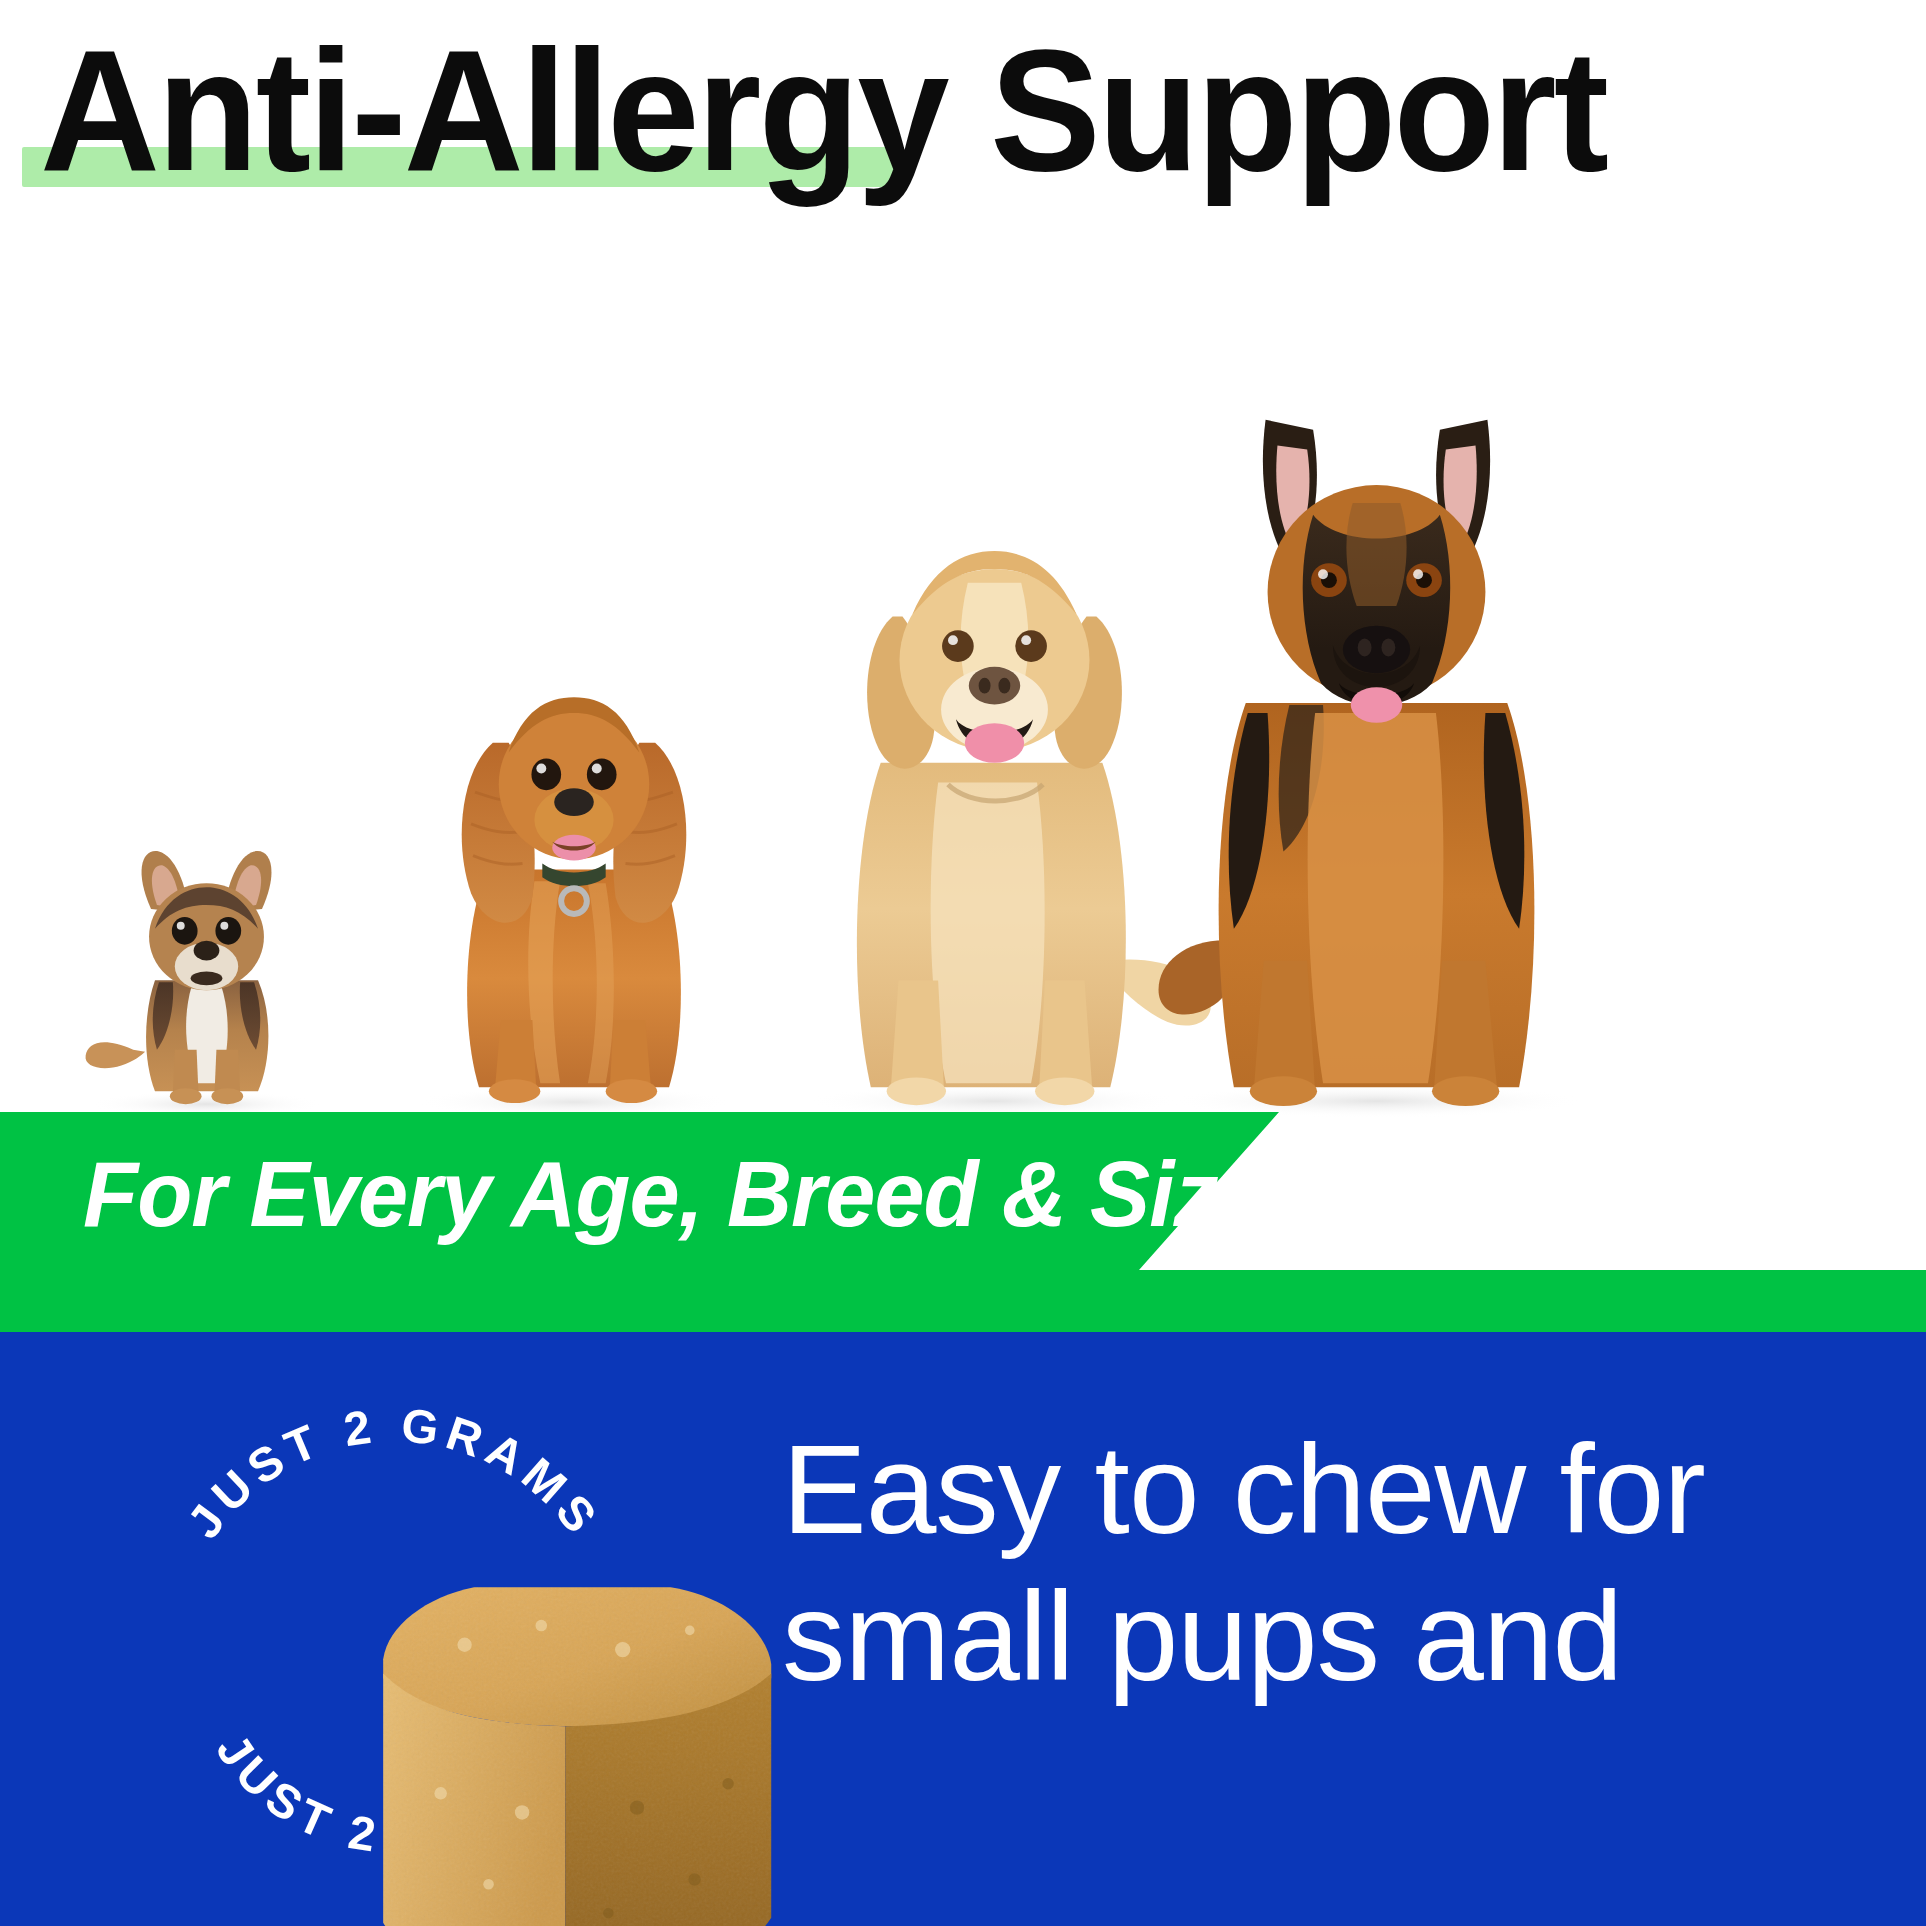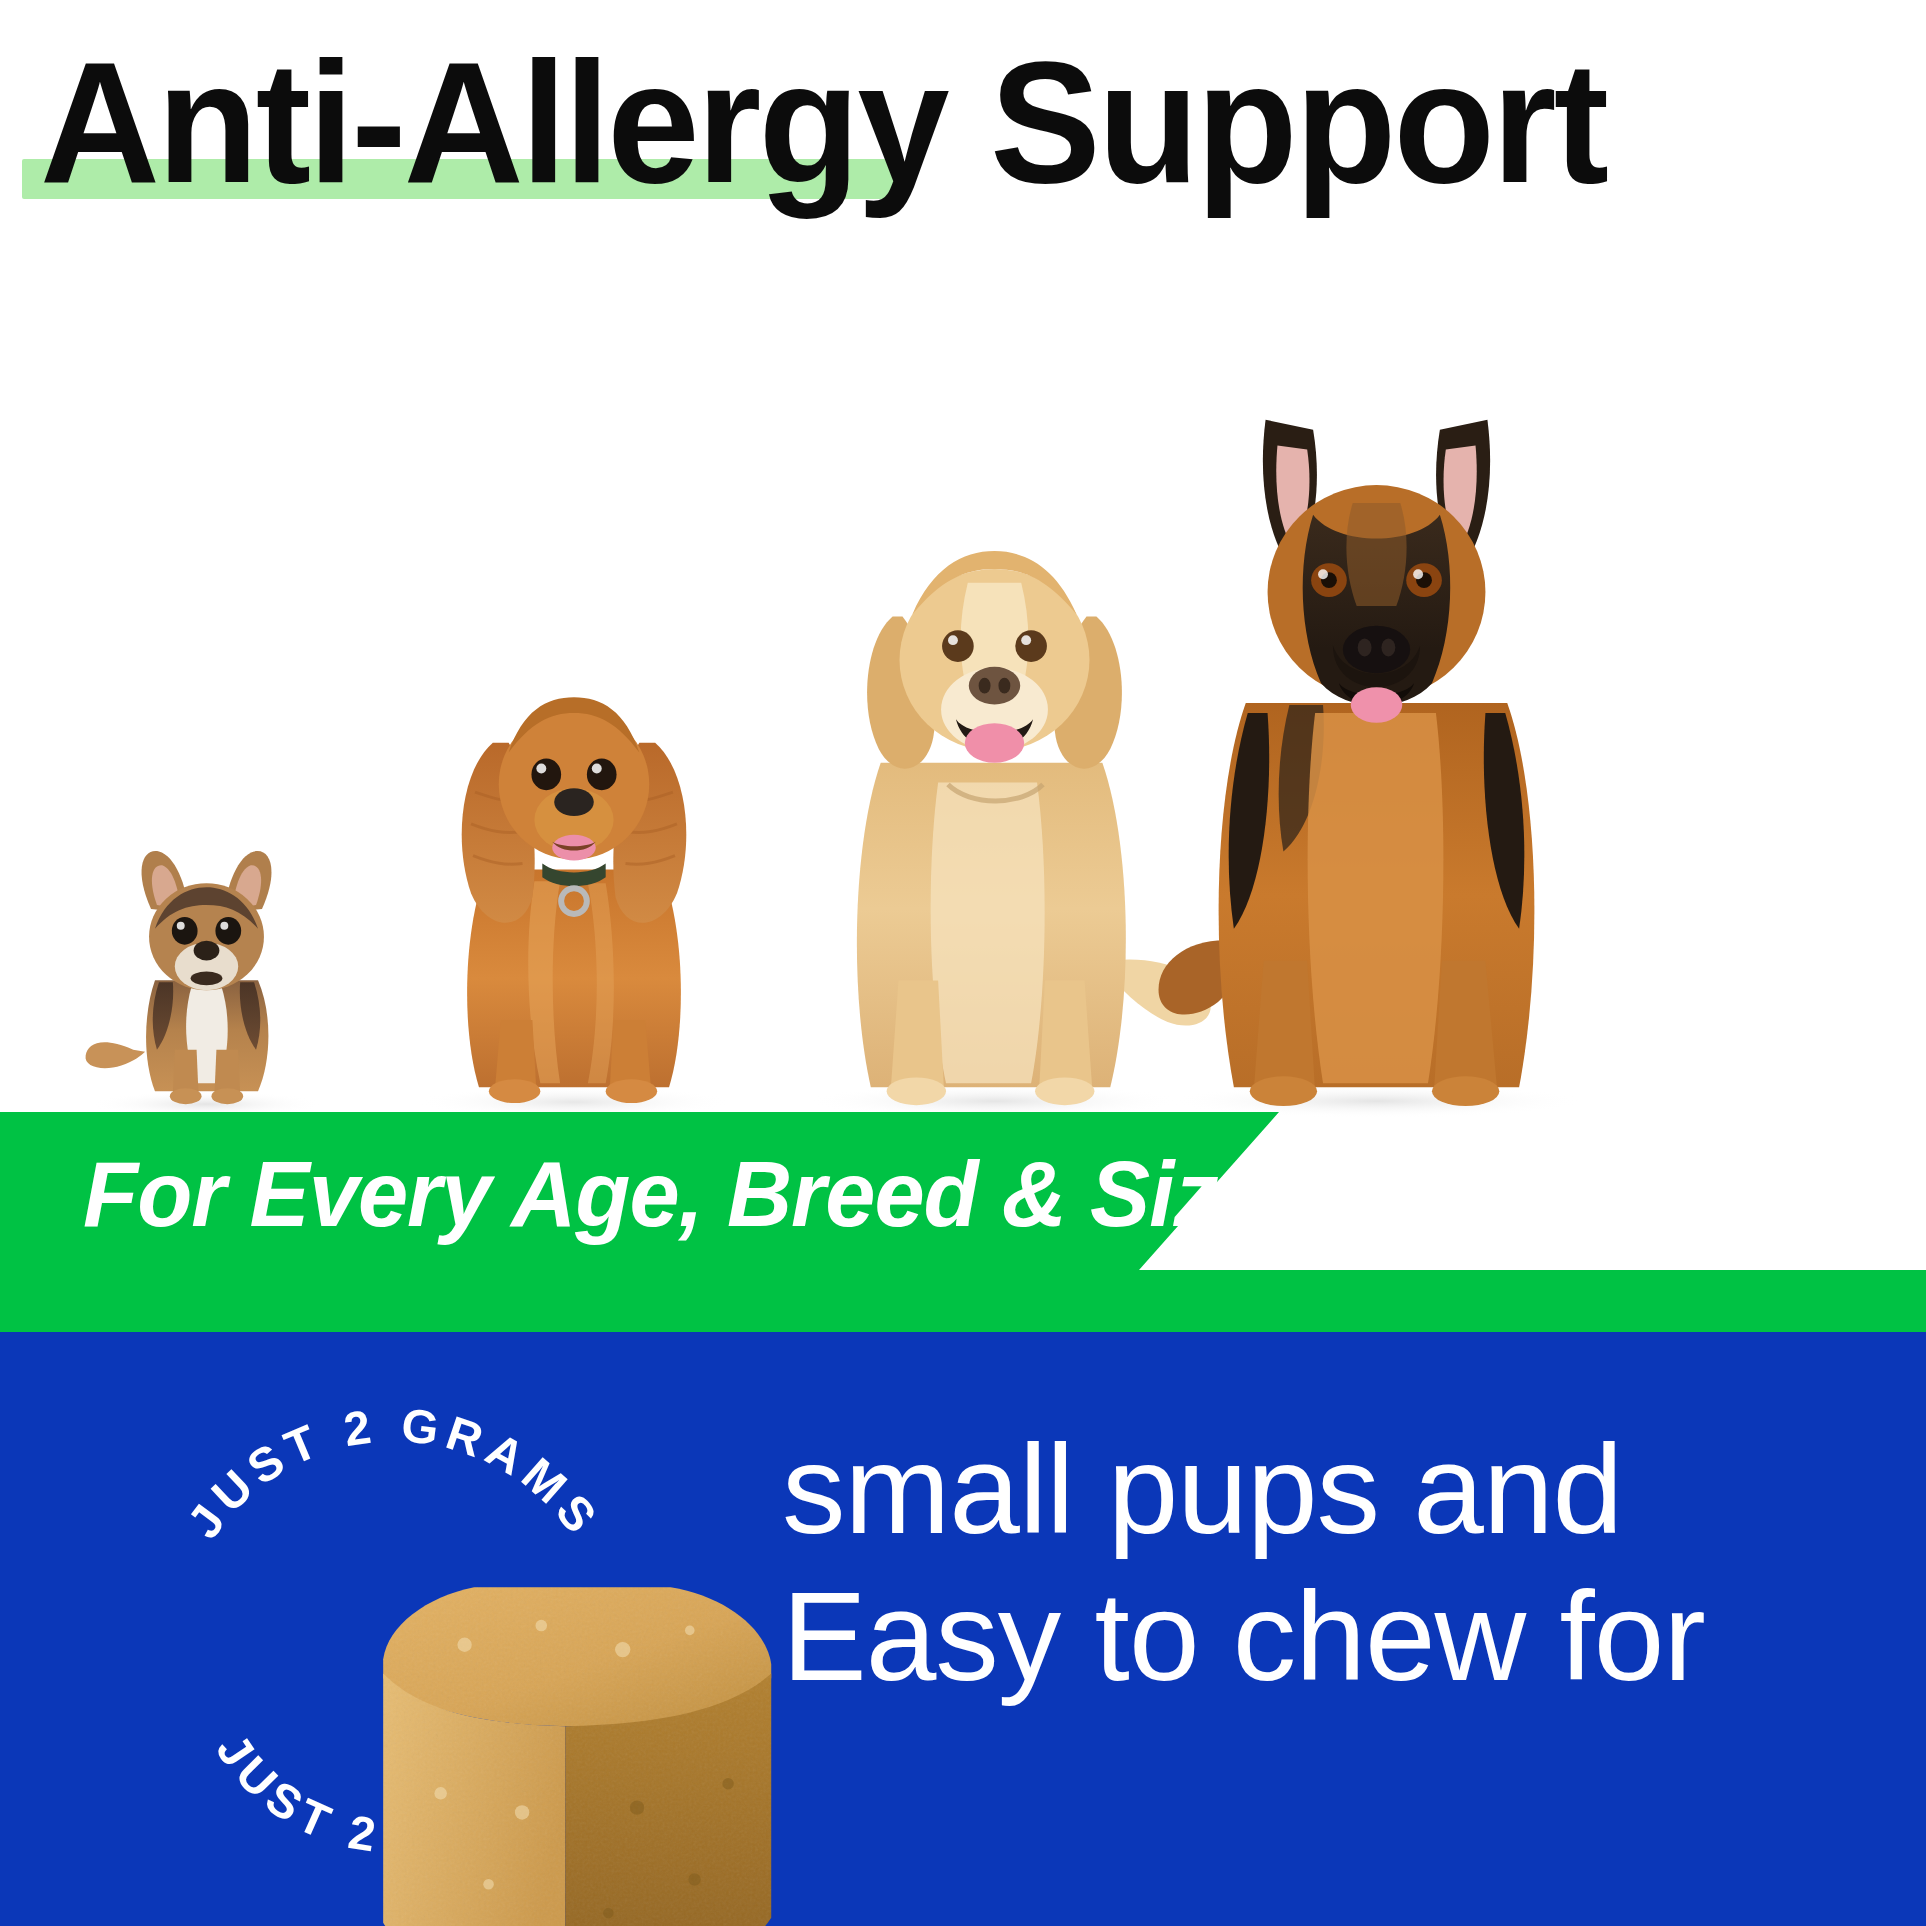--- a/index.html
+++ b/index.html
@@ -7,21 +7,21 @@
     width:1927px;height:1927px;
     background:#ffffff;
     font-family:"Liberation Sans", sans-serif;
     overflow:hidden;
     position:relative;
   }
   #stage{position:relative;width:1927px;height:1927px;overflow:hidden;background:#fff;}
 
   
   .title-wrap{
-    position:absolute;left:0;top:12px;width:1927px;height:238px;
+    position:absolute;left:0;top:0;width:1927px;height:238px;
   }
   .title-hl{
     position:absolute;left:22px;top:147px;width:879px;height:40px;
     background:#aeeca9;border-radius:2px;
   }
   .title-text{
     position:absolute;left:40px;top:24px;
     font-size:173px;line-height:1.0;
     font-weight:700;color:#0c0c0c;
     letter-spacing:-3px;
@@ -392,18 +392,18 @@
             <circle cx="116" cy="162" r="2.2"></circle>
               <circle cx="166" cy="108" r="2.4"></circle>
             <circle cx="140" cy="182" r="2.6"></circle>
           </g>
         </g>
       </svg>
     </div>
   </div>
 
   <div class="blue-copy">
+    <span class="ln">Easy to chew for</span>
     <span class="ln">small pups and</span>
-    <span class="ln">Easy to chew for</span>
   </div>
 
 </div>
 
 
 </body></html>

